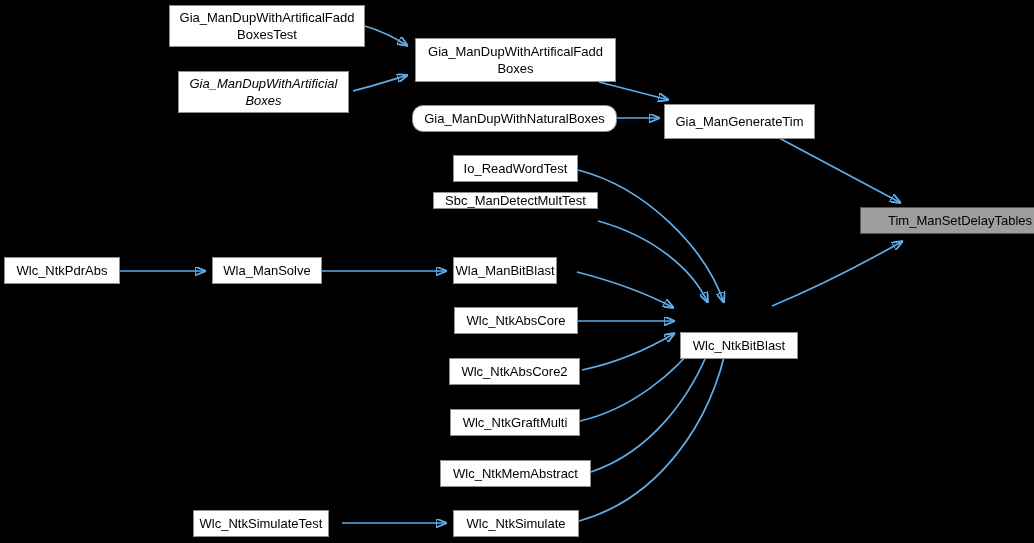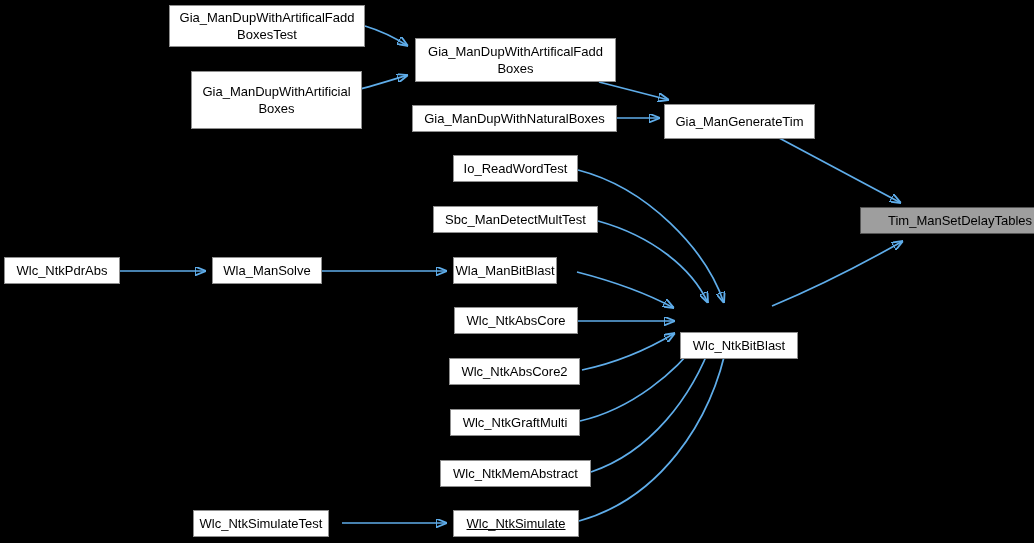--- a/index.html
+++ b/index.html
@@ -60,49 +60,49 @@
     <path d="M 591 472 C 650 452, 692 398, 713 339" marker-end="url(#arrow)"></path>
     <path d="M 579 521 C 658 499, 712 424, 728 339" marker-end="url(#arrow)"></path>
     <path d="M 120 271 L 206 271" marker-end="url(#arrow)"></path>
     <path d="M 322 271 L 447 271" marker-end="url(#arrow)"></path>
     <path d="M 342 523 L 447 523" marker-end="url(#arrow)"></path>
   </svg>
 
   <div class="node" style="left:169px;top:5px;width:196px;height:42px;">Gia_ManDupWithArtificalFadd
 BoxesTest</div>
 
-  <div class="node" style="left:191px;top:71px;width:171px;height:58px;">Gia_ManDupWithArtificial
+  <div class="node" style="left:178px;top:71px;width:171px;height:42px;font-style:italic;">Gia_ManDupWithArtificial
 Boxes</div>
 
   <div class="node" style="left:415px;top:38px;width:201px;height:44px;">Gia_ManDupWithArtificalFadd
 Boxes</div>
 
-  <div class="node" style="left:412px;top:105px;width:205px;height:27px;">Gia_ManDupWithNaturalBoxes</div>
+  <div class="node" style="left:412px;top:105px;width:205px;height:27px;border-radius:11px;">Gia_ManDupWithNaturalBoxes</div>
 
   <div class="node" style="left:664px;top:104px;width:151px;height:35px;">Gia_ManGenerateTim</div>
 
   <div class="node highlight" style="left:860px;top:207px;width:200px;height:27px;">Tim_ManSetDelayTables</div>
 
   <div class="node" style="left:453px;top:155px;width:125px;height:27px;">Io_ReadWordTest</div>
 
-  <div class="node" style="left:433px;top:206px;width:165px;height:27px;">Sbc_ManDetectMultTest</div>
+  <div class="node" style="left:433px;top:192px;width:165px;height:17px;">Sbc_ManDetectMultTest</div>
 
   <div class="node" style="left:4px;top:257px;width:116px;height:27px;">Wlc_NtkPdrAbs</div>
 
   <div class="node" style="left:212px;top:257px;width:110px;height:27px;">Wla_ManSolve</div>
 
   <div class="node" style="left:453px;top:257px;width:104px;height:27px;">Wla_ManBitBlast</div>
 
   <div class="node" style="left:454px;top:307px;width:124px;height:27px;">Wlc_NtkAbsCore</div>
 
   <div class="node" style="left:680px;top:308px;width:118px;height:27px;margin-top:24px;">Wlc_NtkBitBlast</div>
 
   <div class="node" style="left:449px;top:358px;width:131px;height:27px;">Wlc_NtkAbsCore2</div>
 
   <div class="node" style="left:450px;top:409px;width:130px;height:27px;">Wlc_NtkGraftMulti</div>
 
   <div class="node" style="left:440px;top:460px;width:151px;height:27px;">Wlc_NtkMemAbstract</div>
 
-  <div class="node" style="left:453px;top:510px;width:126px;height:27px;text-decoration:underline;">Wlc_NtkSimulate</div>
+  <div class="node" style="left:453px;top:510px;width:126px;height:27px;">Wlc_NtkSimulate</div>
 
   <div class="node" style="left:193px;top:510px;width:136px;height:27px;">Wlc_NtkSimulateTest</div>
 
 </div>
 
 </body></html>

